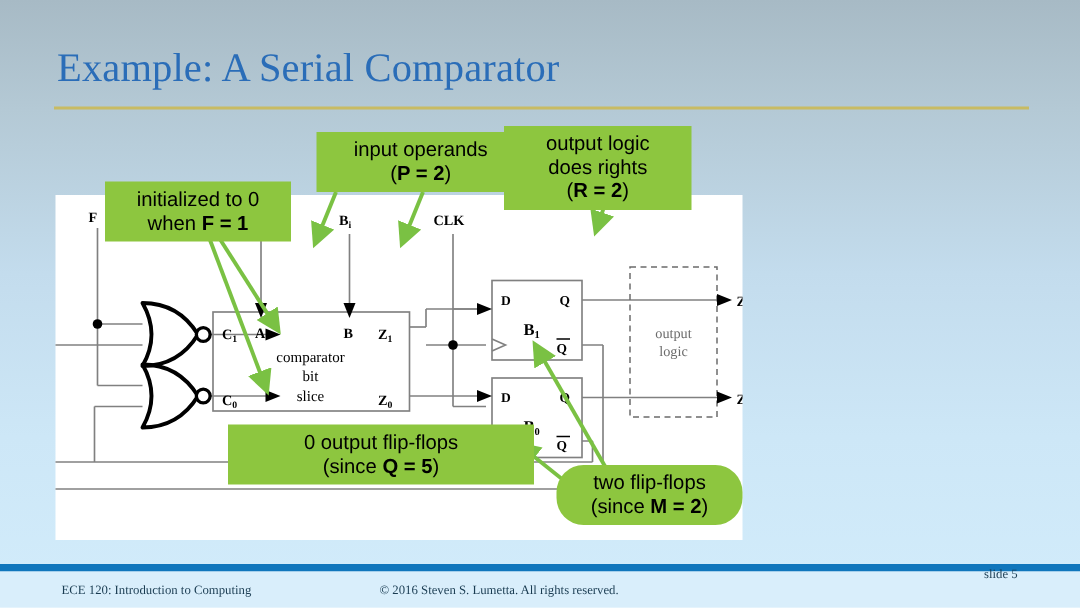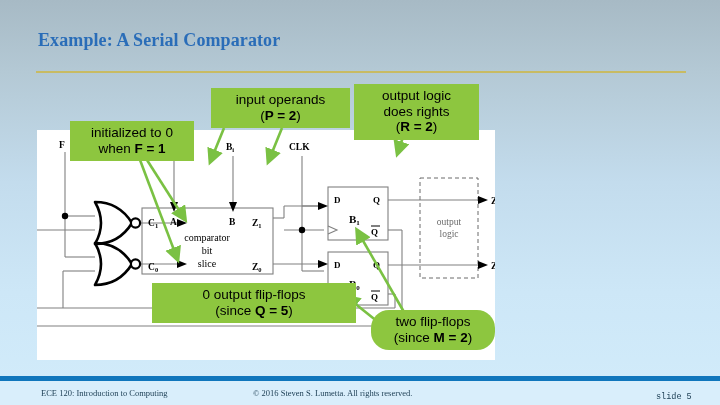--- a/index.html
+++ b/index.html
@@ -5,56 +5,56 @@
   html,body{margin:0;padding:0;}
   body{width:720px;height:405px;overflow:hidden;
        font-family:"Liberation Sans",sans-serif;}
   #slide{position:relative;width:720px;height:405px;
          background:linear-gradient(to bottom,#a7bac5 0%,#b4c9d5 18%,#c3dced 45%,#cde7f7 72%,#d2ecfb 100%);
          overflow:hidden;}
 
   
   #title{position:absolute;left:38px;top:30px;
          font-family:"Liberation Serif",serif;
-         font-size:18px;font-weight:700;color:#2a6db8;
+         font-size:27px;font-weight:400;color:#2a6db8;
          letter-spacing:.1px;white-space:nowrap;}
   #gold-rule{position:absolute;left:36px;top:71px;width:650px;height:2px;
              background:#c8bb63;}
 
   
   #panel{position:absolute;left:37px;top:130px;width:458px;height:230px;
          background:#ffffff;}
   #panel svg{display:block;}
 
   
   .callout{position:absolute;background:#8dc63f;color:#000;
            font-family:"Liberation Sans",sans-serif;
            font-size:13.5px;line-height:15.5px;text-align:center;
            padding:4px 7px 5px 7px;box-sizing:border-box;}
   .callout b{font-weight:700;}
   #co-init{left:70px;top:121px;width:124px;}
   #co-input{left:211px;top:88px;width:139px;}
-  #co-outlogic{left:354px;top:84px;width:125px;}
+  #co-outlogic{left:336px;top:84px;width:125px;}
   #co-zero{left:152px;top:283px;width:204px;}
   #co-two{left:371px;top:310px;width:124px;border-radius:18px;}
 
   
   #arrows{position:absolute;left:0;top:0;width:720px;height:405px;
           pointer-events:none;}
 
   
   #foot-bar{position:absolute;left:0;top:376px;width:720px;height:5px;
             background:#1076bc;}
   #foot-area{position:absolute;left:0;top:381px;width:720px;height:24px;
              background:#d9eefb;}
   .foot-txt{position:absolute;font-family:"Liberation Serif",serif;
             font-size:8.5px;color:#1a3c52;white-space:nowrap;}
   #foot-left{left:41px;top:388px;}
   #foot-mid{left:253px;top:388px;}
-  #foot-right{left:656px;top:392px;font-family:Liberation Mono, monospace;}
+  #foot-right{left:656px;top:377px;}
 </style>
 </head>
 <body>
 
 <div id="slide">
 
   <div id="title">Example: A Serial Comparator</div>
   <div id="gold-rule"></div>
 
   <div id="panel">

